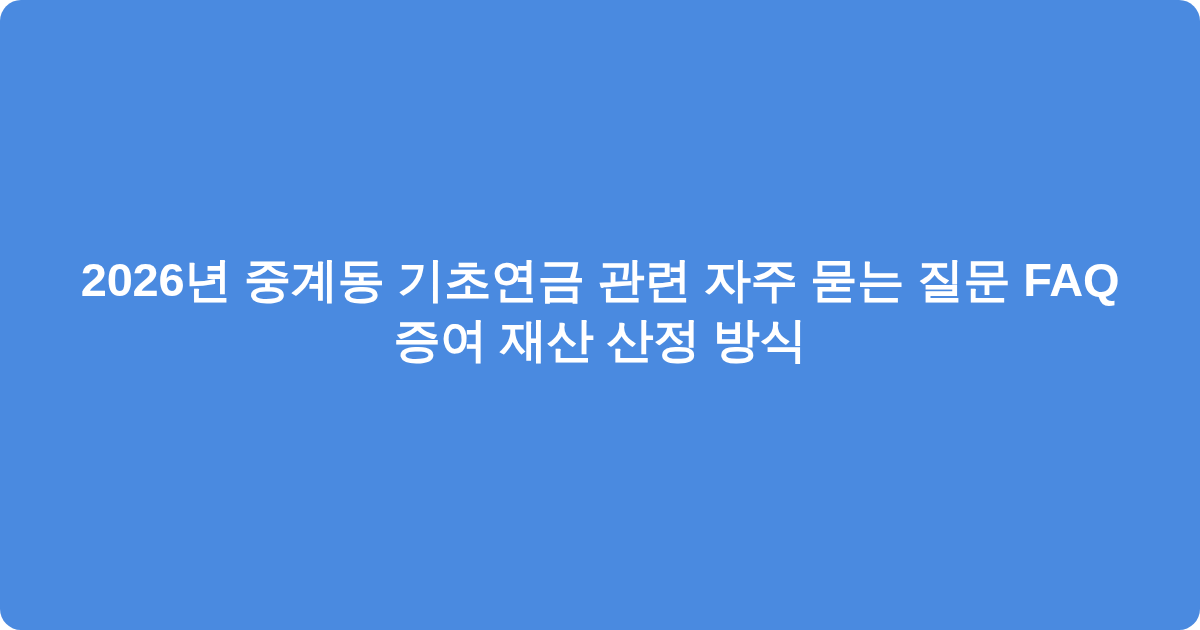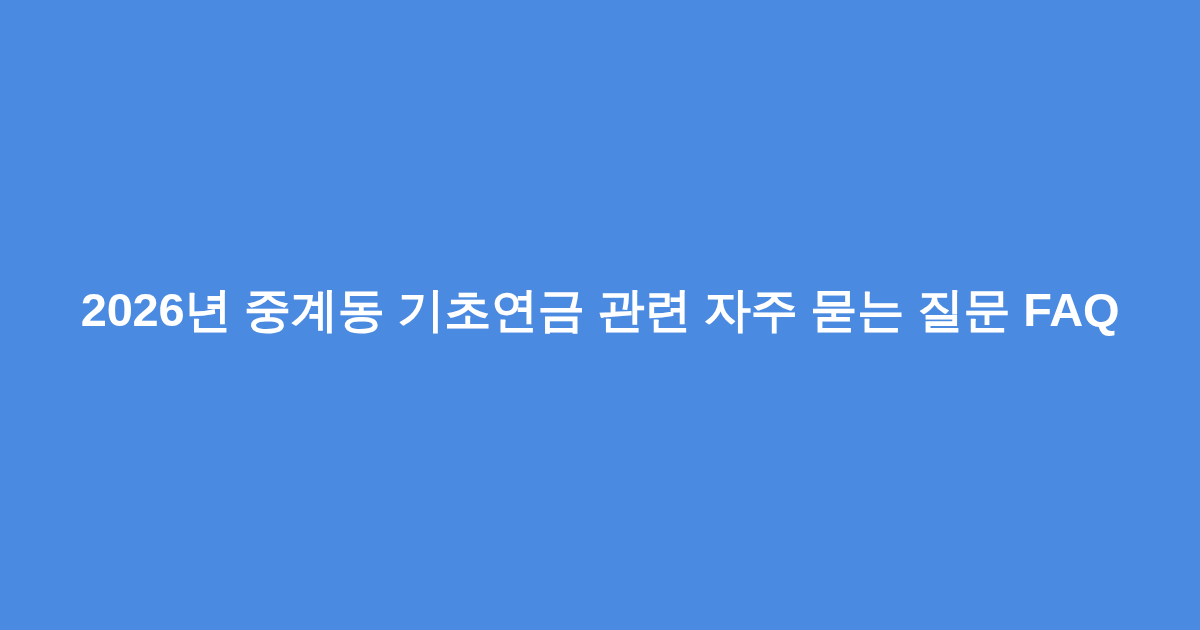--- a/index.html
+++ b/index.html
@@ -18,20 +18,21 @@
 
   .og-card {
     position: relative;
     box-sizing: border-box;
     width: 1200px;
     height: 630px;
     background-color: #4a8ae0;
     display: flex;
     align-items: center;
     justify-content: center;
+    border-radius: 21px;
   }
 
   .title-block {
     position: absolute;
     left: 0;
     top: 0;
     width: 1200px;
     height: 630px;
     display: flex;
     flex-direction: column;
@@ -53,14 +54,15 @@
     letter-spacing: -0.2px;
     white-space: nowrap;
   }
 </style>
 </head>
 <body>
 
 <div class="og-card" style="background-color: rgb(74, 138, 224);">
   <div class="title-block">
     <span class="title-line" style="color: rgb(255, 255, 255);">2026년 중계동 기초연금 관련 자주 묻는 질문 FAQ</span>
+    <span class="title-line" style="color: rgb(255, 255, 255);">증여 재산 산정 방식</span>
   </div>
 </div>
 
 </body></html>

